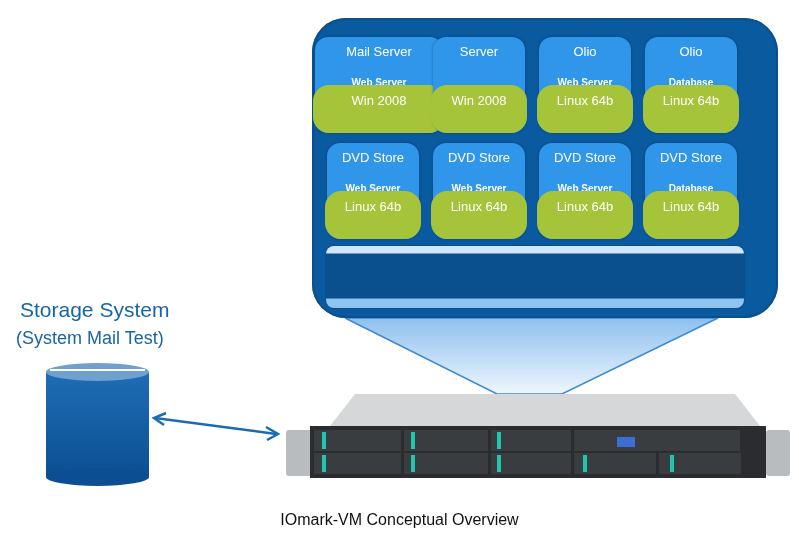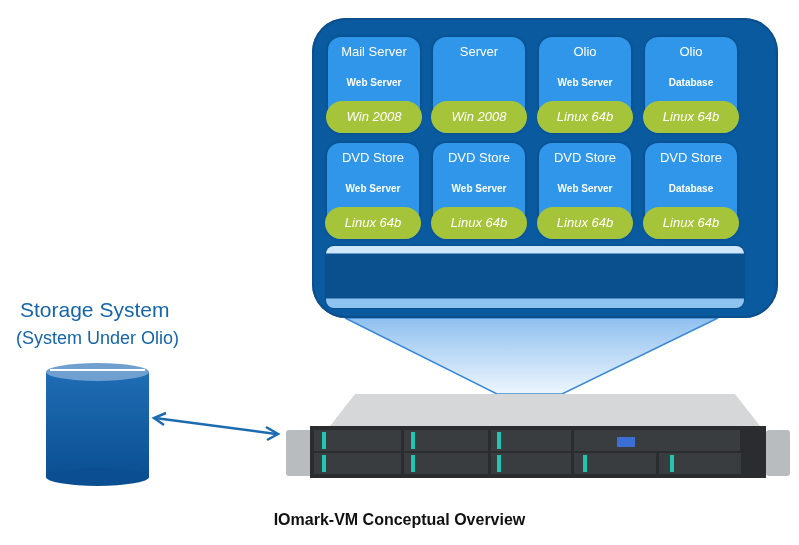--- a/index.html
+++ b/index.html
@@ -2,24 +2,24 @@
 <html><head>
 <meta charset="utf-8">
 <style>
   html, body { margin:0; padding:0; background:#fff; }
   body { width:799px; height:545px; position:relative; overflow:hidden; font-family:"Liberation Sans", sans-serif; }
   .abs { position:absolute; }
   #host-panel { left:312px; top:18px; width:466px; height:300px; background:#0a5aa0; border-radius:34px; box-shadow:0 0 0 2px #0d4f8c inset; }
   .vm { position:absolute; width:92px; height:96px; background:#2f96ea; border-radius:13px; box-shadow:0 0 3px rgba(0,0,0,0.3); }
   .vm .l1 { position:absolute; top:7px; left:0; right:0; text-align:center; color:#fff; font-size:13px; }
   .vm .l2 { position:absolute; top:40px; left:0; right:0; text-align:center; color:#fff; font-size:10px;font-weight:bold; }
-  .vm .os { position:absolute; left:-2px; right:-2px; bottom:0; height:32px; background:#a6c43a; border-radius:16px; color:#fff; font-size:13px; text-align:center; line-height:32px;font-style:italic; }
+  .vm .os { position:absolute; left:-2px; right:-2px; bottom:0; height:48px; background:#a6c43a; border-radius:16px; color:#fff; font-size:13px; text-align:center; line-height:32px; }
   #hypervisor-bar { left:326px; top:246px; width:418px; height:62px; border-radius:8px; background:linear-gradient(#cfe6fb 0, #cfe6fb 7px, #0a4f8e 8px, #0a4f8e 52px, #8fc3f0 53px, #8fc3f0 100%); box-shadow:0 0 2px rgba(0,0,0,0.4); }
   #funnel { left:0; top:0; }
-  #title { left:0; width:799px; top:511px; text-align:center; font-weight:bold; font-size:16px; color:#111; }
+  #title { left:0; width:799px; top:511px; text-align:center; font-weight:normal; font-size:16px; color:#111; }
   #storage-title { left:20px; top:298px; font-size:21px; font-weight:normal; color:#1565a8; }
   #storage-sub { left:16px; top:328px; font-size:18px; color:#1565a8; }
 </style>
 </head>
 <body>
 
 <svg id="funnel" class="abs" width="799" height="545">
   <defs>
     <linearGradient id="fg" x1="0" y1="0" x2="0" y2="1">
       <stop offset="0" stop-color="#8fc0ef"></stop>
@@ -67,21 +67,21 @@
     <rect x="497" y="455" width="4" height="17" fill="#1fc6b0"></rect>
     <rect x="583" y="455" width="4" height="17" fill="#1fc6b0"></rect>
     <rect x="670" y="455" width="4" height="17" fill="#1fc6b0"></rect>
     <rect x="617" y="437" width="18" height="10" fill="#3b6fd6"></rect>
   </g>
 </svg>
 
 <div id="host-panel" class="abs"></div>
 
 <div id="vm-grid">
-    <div class="vm" style="left: 328px; top: 37px;">
+    <div class="vm" style="left: 315px; top: 37px; padding-left: 36px;">
       <div class="l1">Mail Server</div>
       <div class="l2">Web Server</div>
       <div class="os">Win 2008</div>
     </div>
     <div class="vm" style="left: 433px; top: 37px;">
       <div class="l1">Server</div>
       <div class="l2"></div>
       <div class="os">Win 2008</div>
     </div>
     <div class="vm" style="left: 539px; top: 37px;">
@@ -112,15 +112,15 @@
     <div class="vm" style="left: 645px; top: 143px;">
       <div class="l1">DVD Store</div>
       <div class="l2">Database</div>
       <div class="os">Linux 64b</div>
     </div>
   </div>
 
 <div id="hypervisor-bar" class="abs"></div>
 
 <div id="storage-title" class="abs">Storage System</div>
-<div id="storage-sub" class="abs">(System Under Olio)</div>
+<div id="storage-sub" class="abs">(System Mail Test)</div>
 
 <div id="title" class="abs">IOmark-VM Conceptual Overview</div>
 
 </body></html>

